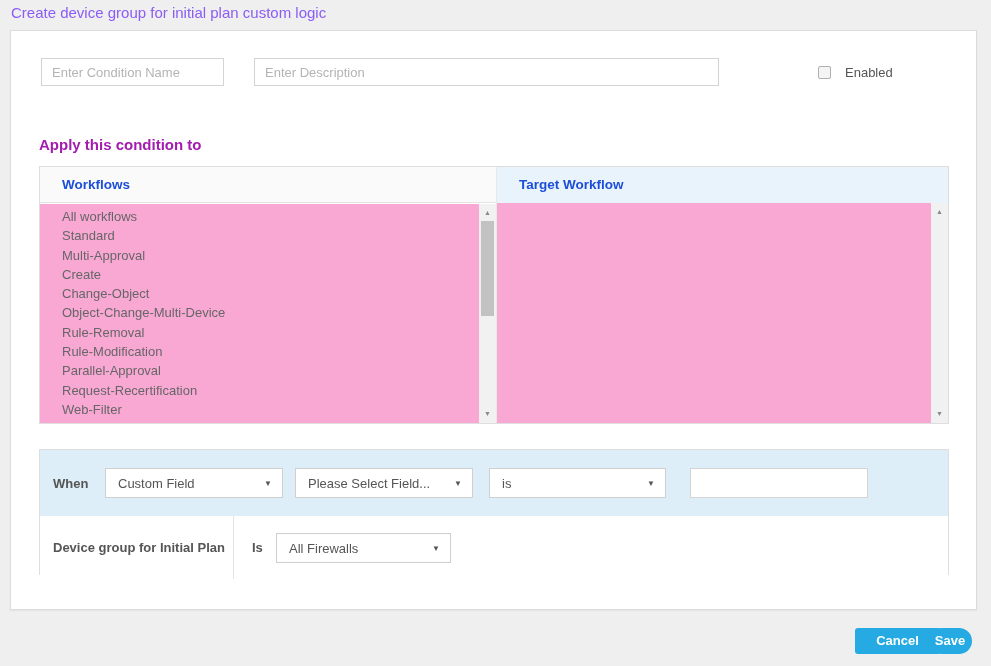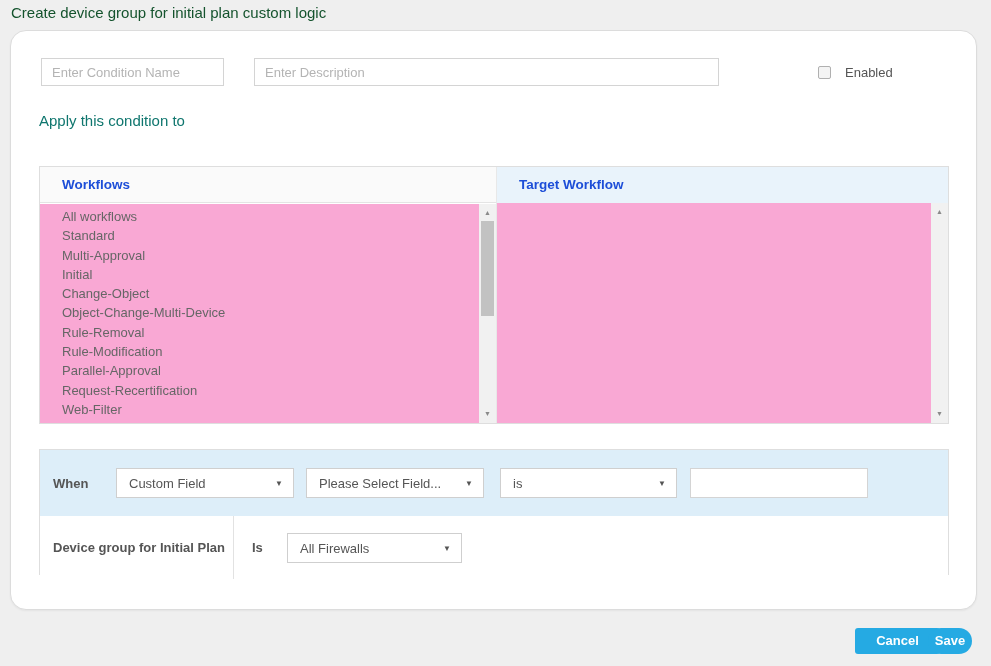--- a/index.html
+++ b/index.html
@@ -5,28 +5,28 @@
   * { box-sizing: border-box; margin: 0; padding: 0; }
   html, body {
     width: 991px; height: 666px;
     background: #efefef;
     font-family: "Liberation Sans", sans-serif;
     overflow: hidden;
     position: relative;
   }
   .page-title {
     position: absolute; left: 11px; top: 4px;
-    font-size: 15px; color: #14532d;
+    font-size: 15px; color: #8b5cf6;
   }
   .card {
     position: absolute; left: 10px; top: 30px;
     width: 967px; height: 580px;
     background: #fff;
     border: 1px solid #dcdcdc;
-    border-radius: 16px;
+    border-radius: 0;
     box-shadow: 0 1px 2px rgba(0,0,0,0.05);
   }
   
   .text-input {
     position: absolute;
     height: 28px;
     border: 1px solid #d4d4d4;
     background: #fff;
     font-family: "Liberation Sans", sans-serif;
     font-size: 13px;
@@ -46,22 +46,22 @@
     border: 1px solid #b0b0b0;
     background: #f4f4f4;
     border-radius: 2px;
     display: inline-block;
   }
   .checkbox-label {
     margin-left: 14px;
     font-size: 13px; color: #555;
   }
   .section-heading {
-    position: absolute; left: 28px; top: 81px;
-    font-size: 15px; font-weight: normal; color: #0f766e;
+    position: absolute; left: 28px; top: 105px;
+    font-size: 15px; font-weight: bold; color: #a21caf;
   }
   
   .panels {
     position: absolute; left: 28px; top: 135px;
     width: 910px; height: 258px;
     border: 1px solid #dedede;
     display: flex;
   }
   .panel-left { width: 456px; height: 100%; position: relative; }
   .panel-right { width: 452px; height: 100%; position: relative; border-left: 1px solid #e8e8e8; }
@@ -123,21 +123,20 @@
   .when-row .row-label { left: 13px; top: 26px; }
   .select {
     position: absolute;
     height: 30px;
     background: #fff;
     border: 1px solid #cfcfcf;
     display: flex; align-items: center; justify-content: space-between;
     padding: 0 10px 0 12px;
     font-size: 13px; color: #555;
     cursor: pointer;
-    margin-left: 11px;
   }
   .caret { font-size: 8px; color: #555; }
   #sel-field-type { left: 65px; top: 18px; width: 178px; }
   #sel-field { left: 255px; top: 18px; width: 178px; }
   #sel-operator { left: 449px; top: 18px; width: 177px; }
   #value-input { left: 650px; top: 18px; width: 178px; height: 30px; }
   .device-row {
     height: 63px;
     background: #fff;
     position: relative;
@@ -182,21 +181,21 @@
 
   <div class="section-heading">Apply this condition to</div>
 
   <div class="panels">
     <div class="panel-left">
       <div class="panel-header gray">Workflows</div>
       <div class="list-area">
         <div class="wf-item">All workflows</div>
         <div class="wf-item">Standard</div>
         <div class="wf-item">Multi-Approval</div>
-        <div class="wf-item">Initial</div>
+        <div class="wf-item">Create</div>
         <div class="wf-item">Change-Object</div>
         <div class="wf-item">Object-Change-Multi-Device</div>
         <div class="wf-item">Rule-Removal</div>
         <div class="wf-item">Rule-Modification</div>
         <div class="wf-item">Parallel-Approval</div>
         <div class="wf-item">Request-Recertification</div>
         <div class="wf-item">Web-Filter</div>
         <div class="wf-item">Standard-With-SLA</div>
         <div class="scrollbar">
           <div class="sb-arrow up">▲</div>

